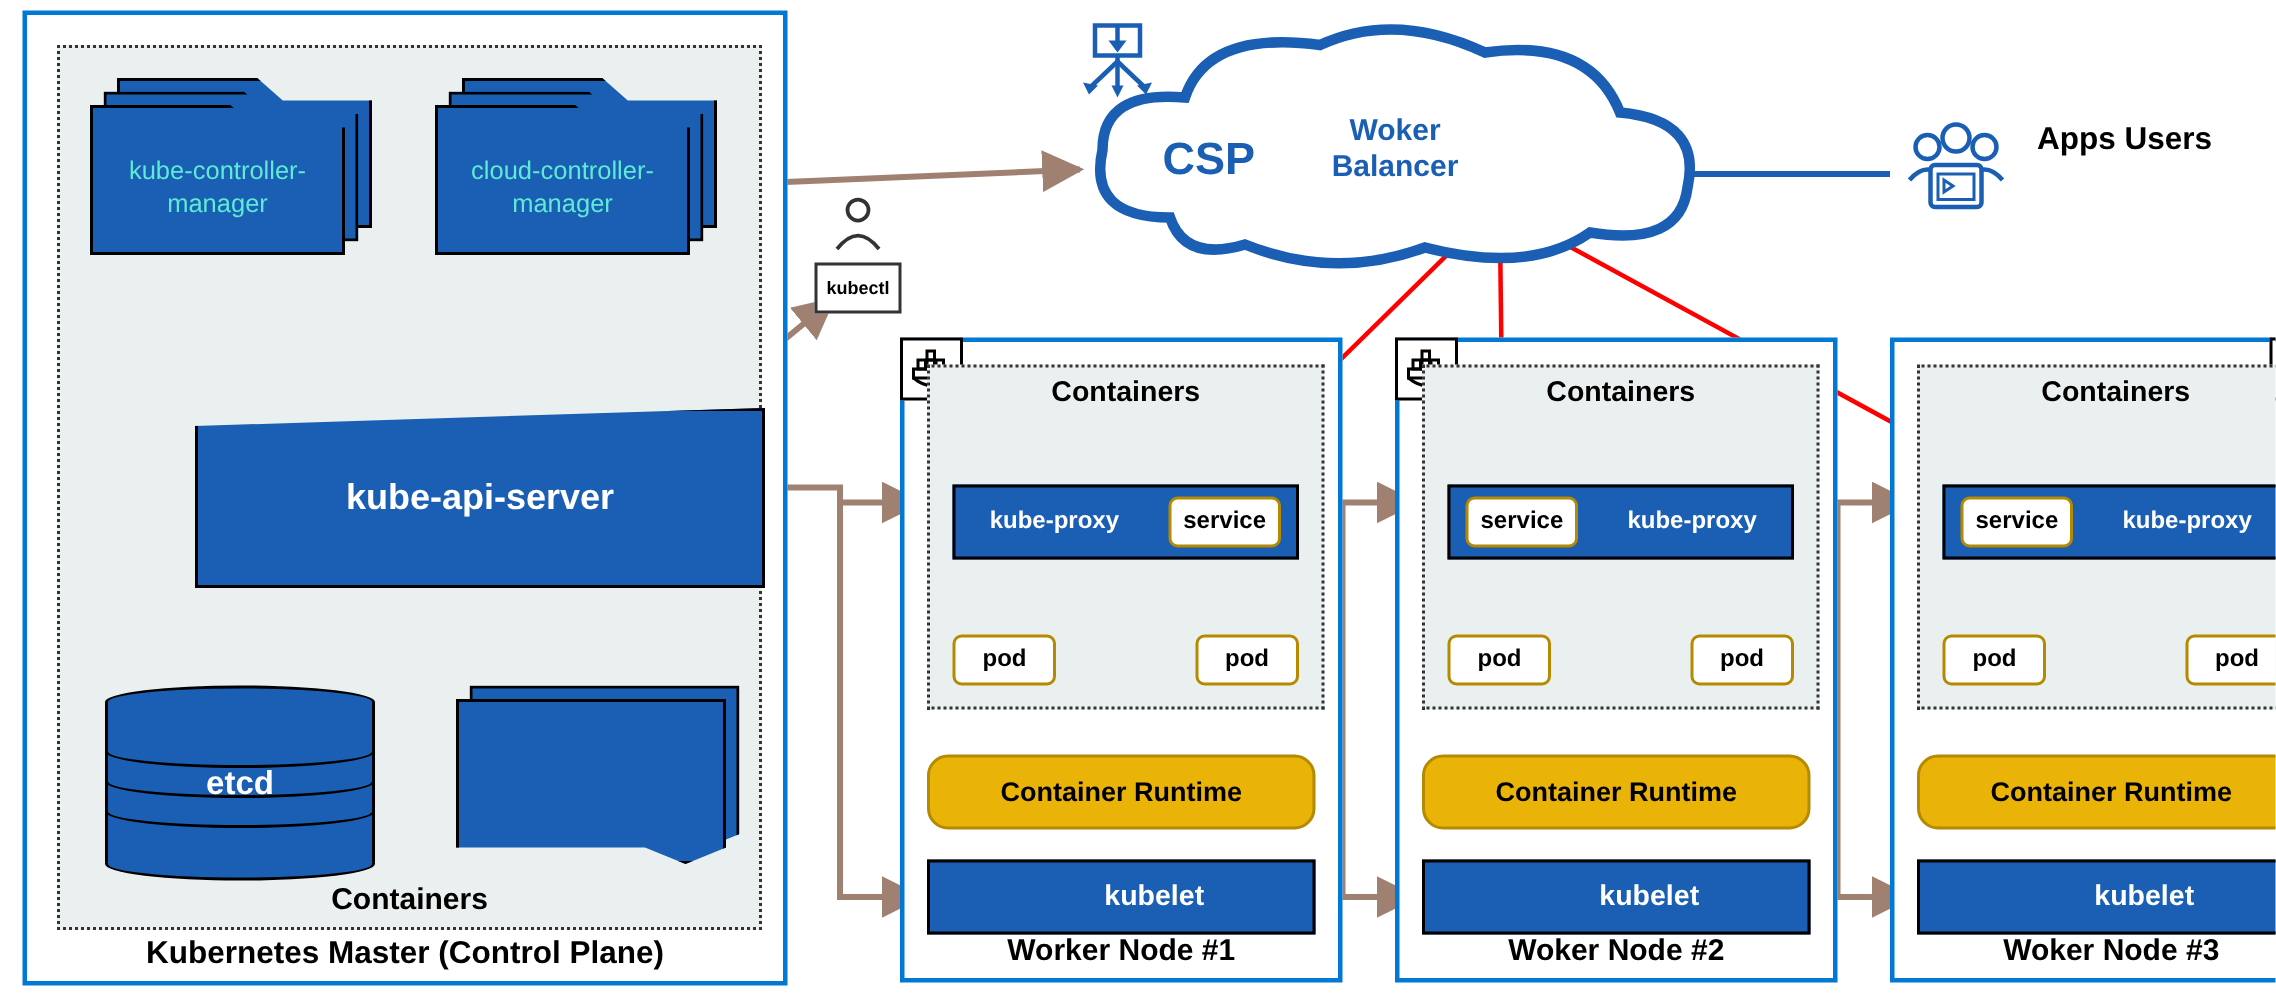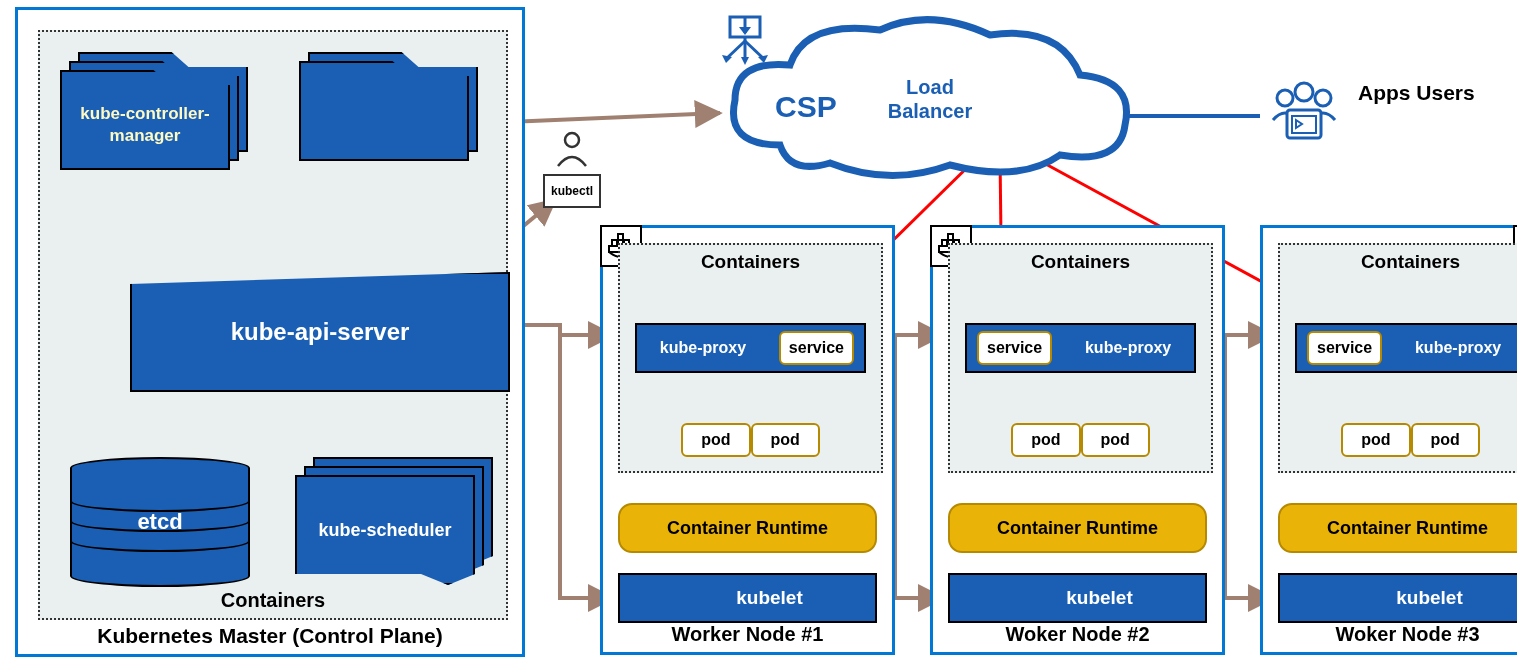--- a/index.html
+++ b/index.html
@@ -40,21 +40,21 @@
   .folder-shape {
     position: absolute;
     width: 170px; height: 100px;
     background: #1a5fb4;
     border: 2px solid #000;
     clip-path: polygon(0 0, 55% 0, 65% 15%, 100% 15%, 100% 100%, 0 100%);
   }
   .folder-shape.front {
     display: flex; align-items: center; justify-content: center;
     text-align: center;
-    color: #fef9c3; font-weight: bold; font-size: 17px;
+    color: #5eead4; font-weight: normal; font-size: 17px;
     padding: 18px 10px 9px;
     line-height: 1.25;
   }
   .kcm .folder-shape { background: #1a5fb4; }
   .api-server {
     position: absolute;
     left: 90px; top: 240px;
     width: 380px; height: 120px;
     background: #1a5fb4;
     border: 2px solid #000;
@@ -139,21 +139,21 @@
     border-radius:6px;
     padding:6px 8px;
     font-weight:bold; font-size:16px;
     margin: 0 10px;
   }
   .proxy-label {
     flex:1; text-align:center; line-height:1.15;
   }
   .pod-row {
     position:absolute; top:178px; left:15px; right:15px;
-    display:flex; justify-content:center;
+    display:flex; justify-content:space-between;
   }
   .pod {
     background:#fff; color:#000;
     border:2px solid #b58900;
     border-radius:6px;
     padding:6px 18px;
     font-weight:bold; font-size:16px;
   }
   .runtime-box {
     position:absolute; top:275px; left:15px; right:15px;
@@ -269,59 +269,59 @@
       <div class="folder-shape" style="left:18px;top:0"></div>
       <div class="folder-shape" style="left:9px;top:9px"></div>
       <div class="folder-shape front" style="left:0;top:18px">
           <span>kube-controller-manager</span>
         </div>
     </div>
 
     <div class="folder-stack" style="left:250px;top:20px">
       <div class="folder-shape" style="left:18px;top:0"></div>
       <div class="folder-shape" style="left:9px;top:9px"></div>
+      <div class="folder-shape front" style="left:0;top:18px">
+          <span>cloud-controller-manager</span>
+        </div>
     </div>
 
     <div class="api-server">
       <span>kube-api-server</span>
     </div>
 
     <div class="etcd">
       <div class="cyl" style="bottom:0"></div>
       <div class="body"></div>
       <div class="cyl" style="top:40px"></div>
       <div class="cyl" style="top:20px"></div>
       <div class="cyl" style="top:0"></div>
       <div class="etcd-label">etcd</div>
     </div>
 
     <div class="scheduler-stack">
       <div class="sheet" style="left:18px;top:0"></div>
       <div class="sheet" style="left:9px;top:9px"></div>
-      <div class="sheet front" style="left:0;top:18px">
-          <span>kube-scheduler</span>
-        </div>
     </div>
   </div>
 </div>
 
 <div class="kubectl">
   <svg width="40" height="38">
     <circle cx="20" cy="10" r="7" fill="none" stroke="#333" stroke-width="2.5"></circle>
     <path d="M6,36 Q20,18 34,36" fill="none" stroke="#333" stroke-width="2.5"></path>
   </svg>
   <div class="kubectl-label">kubectl</div>
 </div>
 
 <div class="cloud">
   <svg width="420" height="170">
     <path d="M60,130 Q5,130 15,85 Q15,45 70,50 Q85,5 160,15 Q210,-8 270,20 Q340,10 360,60 Q415,65 405,110 Q400,150 340,140 Q300,168 230,150 Q170,172 110,148 Q70,160 60,130 Z" fill="#fff" stroke="#1a5fb4" stroke-width="7"></path>
   </svg>
   <div class="cloud-csp">CSP</div>
-  <div class="cloud-lb">Load Balancer</div>
+  <div class="cloud-lb">Woker Balancer</div>
   <svg class="lb-icon" width="50" height="50">
     <rect x="10" y="2" width="30" height="20" fill="none" stroke="#1a5fb4" stroke-width="3"></rect>
     <line x1="25" y1="2" x2="25" y2="18" stroke="#1a5fb4" stroke-width="3"></line>
     <path d="M19,12 L25,20 L31,12" fill="#1a5fb4"></path>
     <line x1="25" y1="22" x2="25" y2="46" stroke="#1a5fb4" stroke-width="3"></line>
     <line x1="25" y1="26" x2="6" y2="44" stroke="#1a5fb4" stroke-width="3"></line>
     <line x1="25" y1="26" x2="44" y2="44" stroke="#1a5fb4" stroke-width="3"></line>
     <path d="M2,40 L6,48 L12,42 z" fill="#1a5fb4"></path>
     <path d="M21,42 L25,50 L29,42 z" fill="#1a5fb4"></path>
     <path d="M38,42 L44,48 L48,40 z" fill="#1a5fb4"></path>

